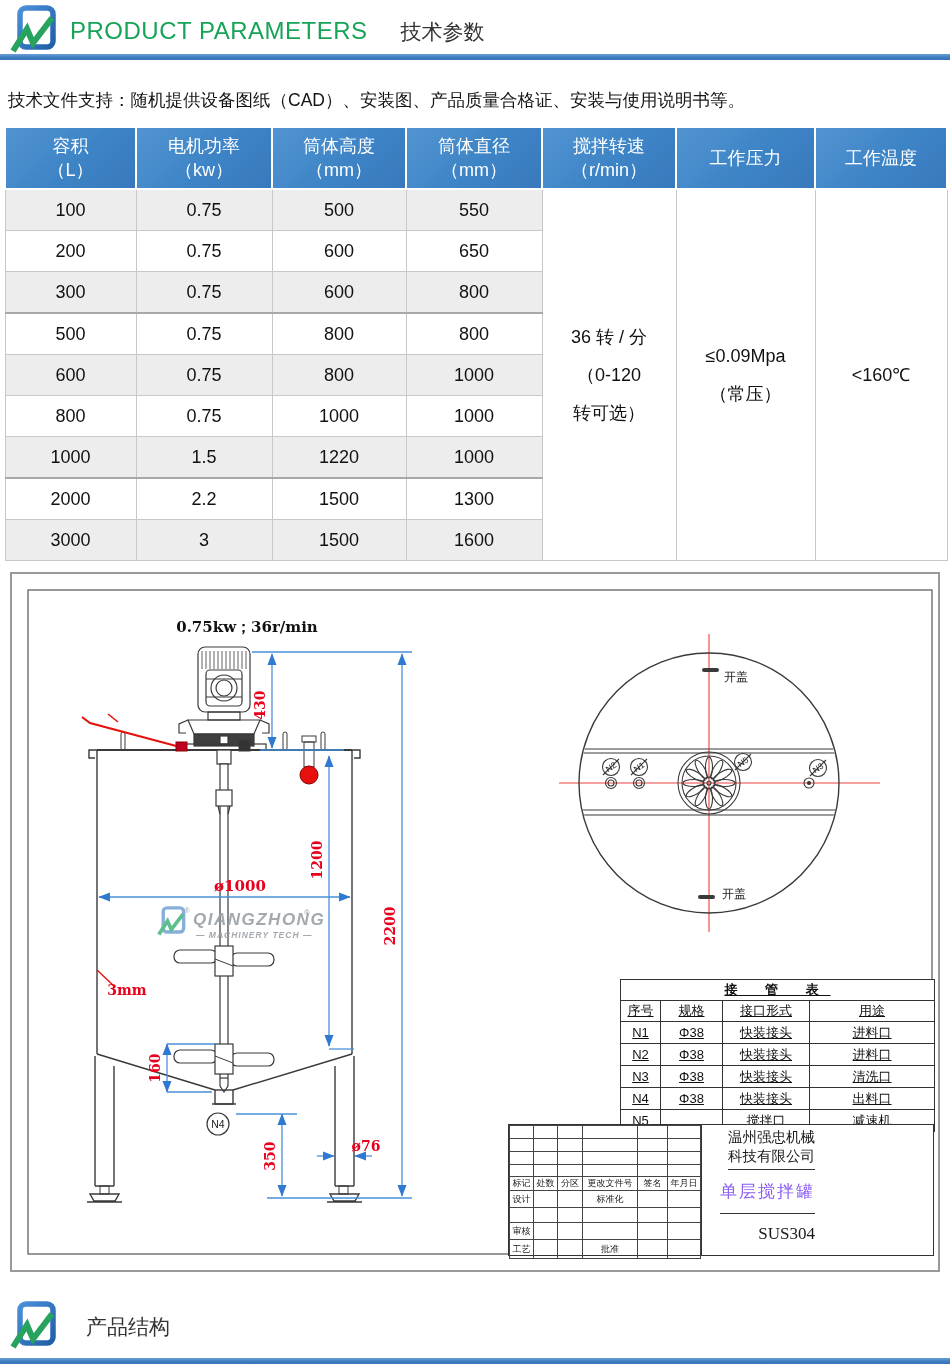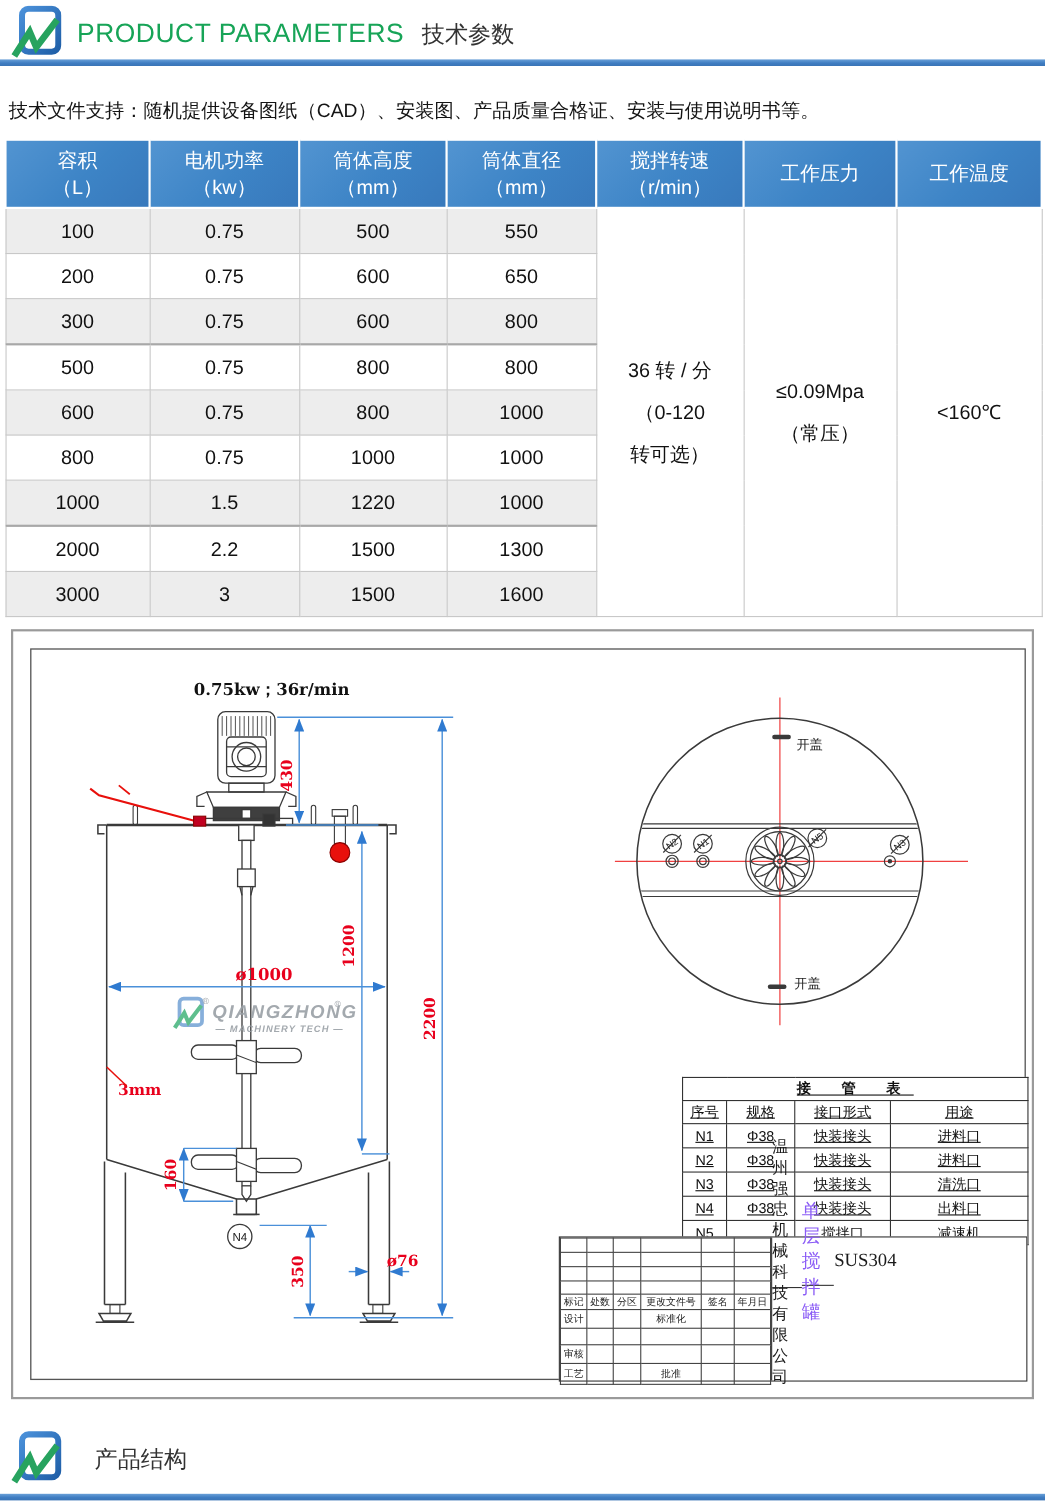--- a/index.html
+++ b/index.html
@@ -2,21 +2,21 @@
 <html><head>
 <meta charset="utf-8">
 <style>
   html,body{margin:0;padding:0;}
   body{
     width:950px;height:1368px;position:relative;overflow:hidden;
     background:#ffffff;font-family:"Liberation Sans",sans-serif;color:#222;
   }
   
   .band{display:flex;align-items:center;padding:10px 0 2px 10px;height:54px;box-sizing:border-box;}
-  .band .titles{display:flex;align-items:baseline;margin-left:14px;}
+  .band .titles{display:flex;align-items:baseline;margin-left:14px;gap:17px;}
   .title-en{color:#17a457;font-size:24px;font-weight:500;letter-spacing:.5px;}
   .title-zh{color:#333;font-size:21px;margin-left:16px;font-weight:500;}
   .blue-rule{height:6px;background:linear-gradient(180deg,#6aa0d8 0%,#3f7dc2 55%,#3a74b6 100%);}
   
   .support{margin:28px 0 4px 8px;font-size:17.5px;color:#141414;}
   
   table.params{border-collapse:collapse;table-layout:fixed;width:942px;margin:14px 0 0 4px;}
   table.params th{
     background:linear-gradient(135deg,#5294d1 0%,#3d84c6 55%,#3879bc 100%);
     color:#fff;font-size:18px;font-weight:500;height:60px;border:2px solid #fff;padding:0;
@@ -43,21 +43,21 @@
   .tb *{box-sizing:border-box;}
   table.rev{border-collapse:collapse;table-layout:fixed;width:191px;height:130px;border-radius:26px;}
   table.rev td{border:1px solid #444;font-size:9px;color:#222;text-align:center;padding:0;overflow:hidden;white-space:nowrap;}
   .tb-mid{width:121px;display:flex;flex-direction:column;border-left:1px solid #333;}
   .cap{height:60px;border-bottom:1px solid #333;display:flex;align-items:center;justify-content:center;font-size:34px;color:#1a1a1a;font-weight:500;letter-spacing:1px;}
   .stage-row{height:22px;display:flex;border-bottom:1px solid #333;}
   .stage-row div{border-right:1px solid #333;font-size:9.5px;display:flex;align-items:center;justify-content:center;color:#222;}
   .cells-row{height:25px;display:flex;border-bottom:1px solid #333;}
   .cells-row div{border-right:1px solid #333;width:22px;}
   .sheets{height:25px;display:flex;align-items:center;justify-content:center;font-size:10.5px;word-spacing:10px;color:#222;}
-  .tb-right{width:114px;border-left:1px solid #333;display:flex;flex-direction:row;}
+  .tb-right{width:114px;border-left:1px solid #333;display:flex;flex-direction:column;align-items:flex-end;}
   .company{height:46px;border-bottom:1px solid #333;display:flex;flex-direction:column;align-items:center;justify-content:center;font-size:14.5px;line-height:19px;color:#1a1a1a;font-weight:500;}
   .product{height:44px;border-bottom:1px solid #333;display:flex;align-items:center;justify-content:center;font-size:17px;color:#8b5cf6;font-weight:500;letter-spacing:2px;}
   .material{height:42px;display:flex;align-items:center;justify-content:center;font-size:17px;color:#1a1a1a;font-family:"Liberation Serif",serif;}
   
   .bottom-band{position:absolute;left:0;top:1296px;width:100%;}
   .bottom-rule{position:absolute;left:0;top:1358px;width:100%;}
 </style>
 </head>
 <body>
 

